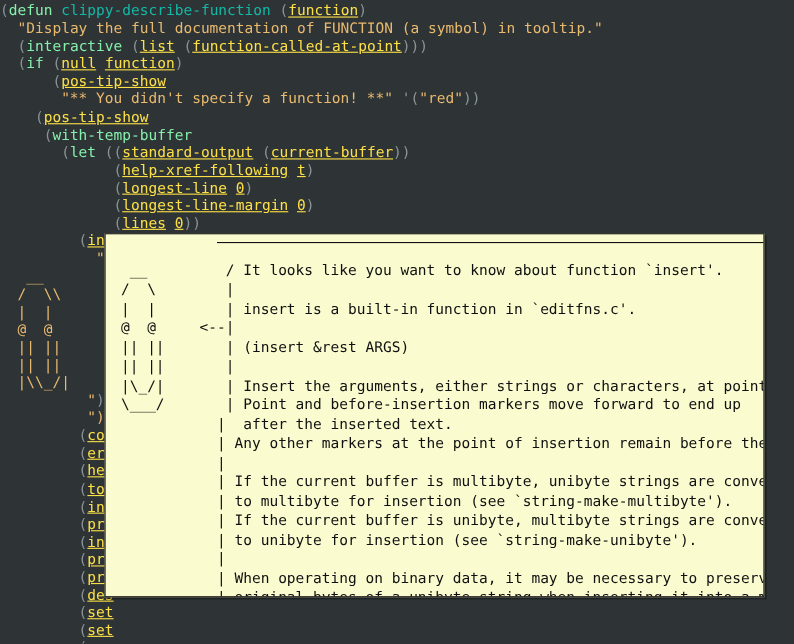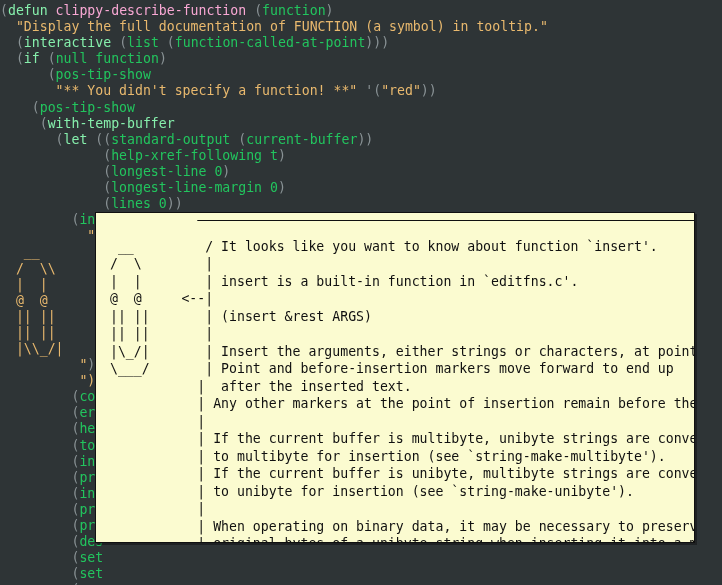--- a/index.html
+++ b/index.html
@@ -15,23 +15,23 @@
     position:absolute;left:0;top:0;width:722px;height:585px;
     font-size:13.2px;line-height:16.1px;
     white-space:pre;
     color:#d3d7cf;
     padding:3px 0 0 0;
     box-sizing:border-box;
   }
   .ln{height:16.1px;white-space:pre;}
   .p{color:#8a9396;}            
   .kw{color:#86efac;}           
-  .fn{color:#f9a8d4;margin-top:32px;}           
+  .fn{color:#14b8a6;margin-top:32px;}           
   .str{color:#e9b96e;}          
-  .sym{color:#22c55e;}          
+  .sym{color:#fde047;text-decoration:underline;}          
   .art{color:#e9b96e;}          
   .cursor{background:#fce94f;color:#2e3436;}
 
   
   #tooltip{
     position:absolute;left:95px;top:212px;width:600px;height:331px;
     background:#fbfbd0;
     border:1px solid #101010;
     box-shadow:2px 2px 0 rgba(0,0,0,.35);
     box-sizing:border-box;

